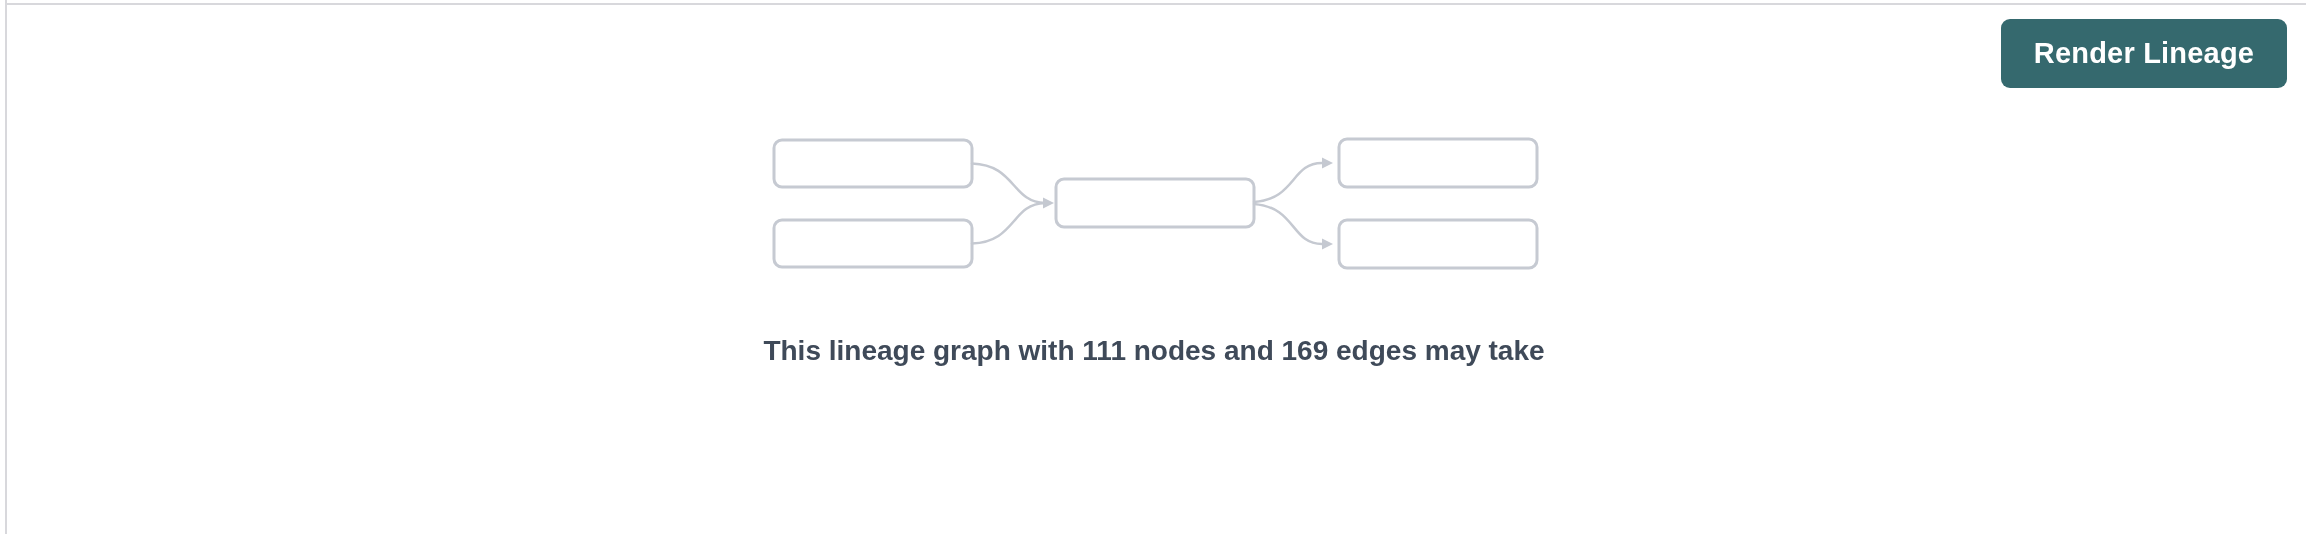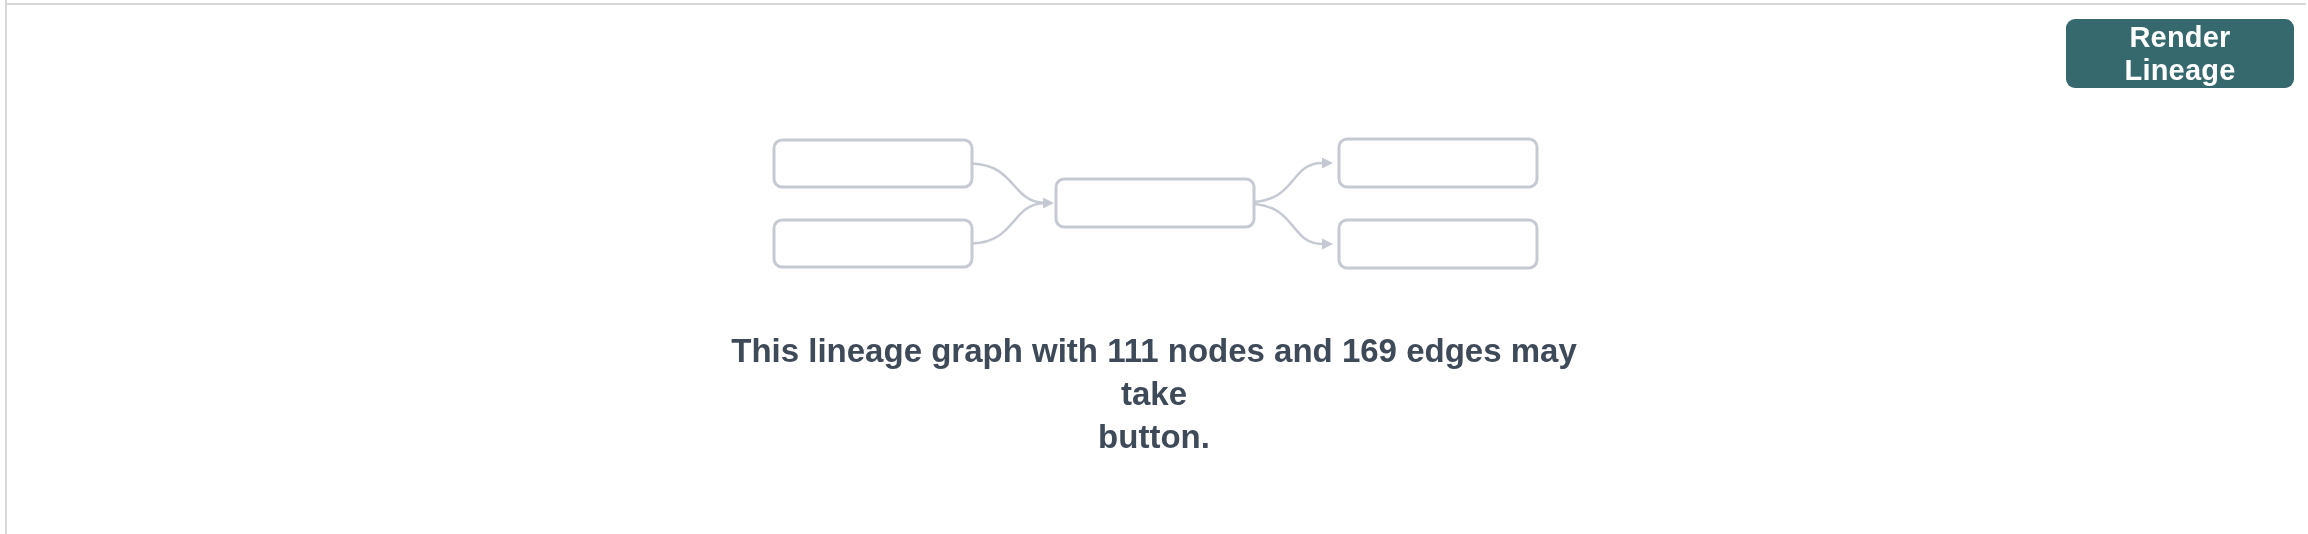--- a/index.html
+++ b/index.html
@@ -32,22 +32,22 @@
     left: 5px;
     top: 0;
     width: 2px;
     height: 534px;
     background: #d8d8dc;
     cursor: col-resize;
   }
   .render-btn {
     position: absolute;
     top: 19px;
-    right: 14px;
-    width: 228px;
+    right: 21px;
+    width: 286px;
     height: 69px;
     background: #35696e;
     border: none;
     border-radius: 9px;
     color: #ffffff;
     font-family: "Liberation Sans", sans-serif;
     font-size: 29px;
     font-weight: 700;
     letter-spacing: 0.2px;
     cursor: pointer;
@@ -78,21 +78,21 @@
     stroke: none;
   }
   .message {
     position: absolute;
     top: 329px;
     left: 50%;
     transform: translateX(-50%);
     width: 900px;
     text-align: center;
     color: #3f4a59;
-    font-size: 33px;
+    font-size: 28px;
     font-weight: 700;
     line-height: 43px;
   }
 </style>
 </head>
 <body>
 
 <div class="panel">
 
   <div class="top-border"></div>
@@ -116,17 +116,16 @@
         <polygon class="ph-arrow" points="272,61.5 283,67 272,72.5"></polygon>
         <path class="ph-edge" d="M 483 66 C 525 63 520 27 551 27"></path>
         <polygon class="ph-arrow" points="551,21.5 562,27 551,32.5"></polygon>
         <path class="ph-edge" d="M 483 68 C 525 71 520 108 551 108"></path>
         <polygon class="ph-arrow" points="551,102.5 562,108 551,113.5"></polygon>
       </svg>
     </div>
 
     <div class="message">
       <div>This lineage graph with 111 nodes and 169 edges may take</div>
-      <div>button.</div>
     </div>
 
   </div>
 </div>
 
 </body></html>

